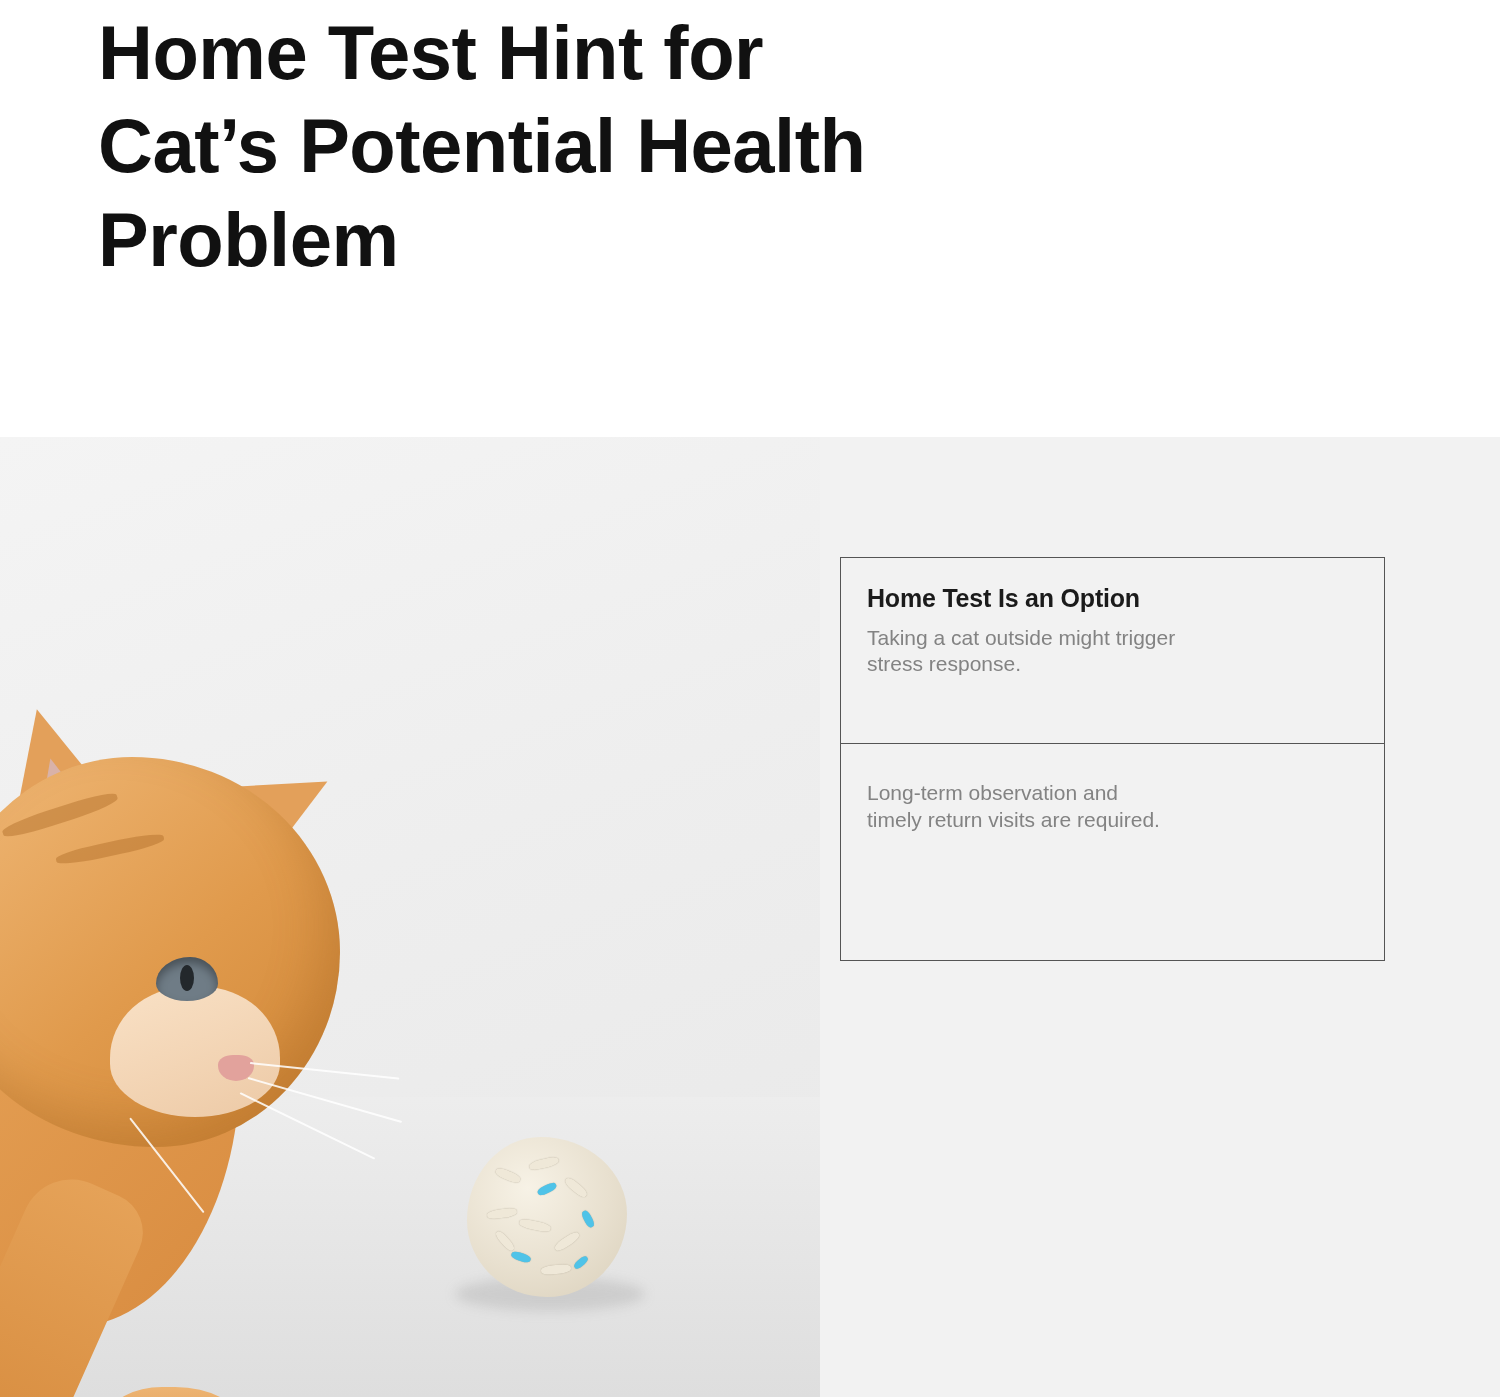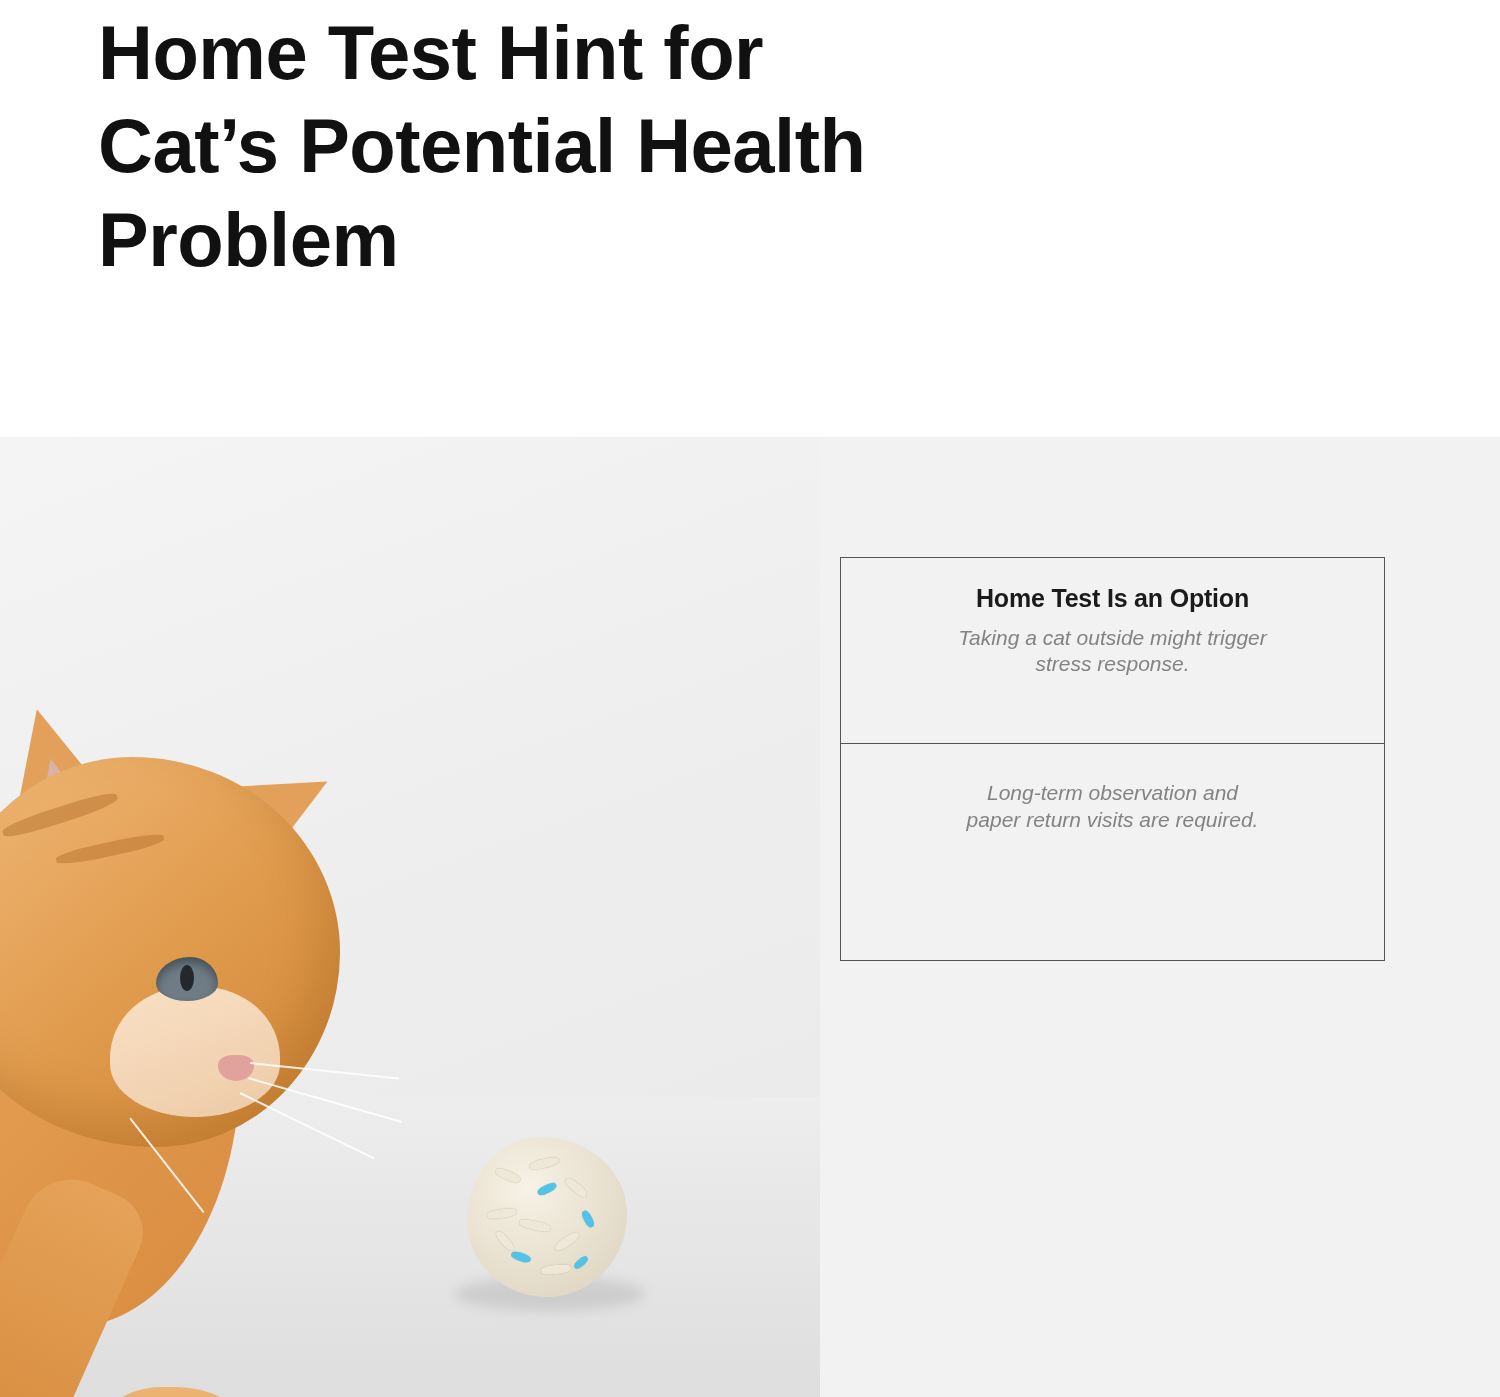--- a/index.html
+++ b/index.html
@@ -235,21 +235,21 @@
     top: 120px;
     width: 545px;
     border: 1px solid #555555;
     box-sizing: border-box;
     background: transparent;
   }
   .feature-row {
     border-bottom: 1px solid #555555;
     box-sizing: border-box;
     padding: 24px 26px 38px;
-    text-align: center;
+    text-align: left;
   }
   .feature-row:last-child { border-bottom: none; }
   .feature-row.r1 { height: 186px; }
   .feature-row.r2 { height: 158px; padding-top: 40px; }
   .feature-row.r3 { height: 186px; padding-top: 36px; }
   .feature-row.r4 { height: 216px; padding-top: 36px; }
 
   .feature-title {
     font-size: 25px;
     font-weight: 700;
@@ -259,21 +259,20 @@
     margin: 0 0 10px 0;
     white-space: pre-line;
   }
   .feature-row.r3 .feature-title { font-size: 24.5px; }
   .feature-desc {
     font-size: 21px;
     color: #838383;
     line-height: 1.28;
     margin: 0;
     white-space: pre-line;
-    font-style: italic;
   }
 </style>
 </head>
 <body>
 
 <div class="headline-block">
   <h1 class="headline">Home Test Hint for
 Cat’s Potential Health
 Problem</h1>
 </div>
@@ -331,17 +330,17 @@
     <div class="feature-row r1">
       <div class="feature-title">Home Test Is an Option</div>
       <div class="feature-desc">Taking a cat outside might trigger
 stress response.</div>
     </div>
 
 
 
     <div class="feature-row r4">
       <div class="feature-desc">Long-term observation and
-paper return visits are required.</div>
+timely return visits are required.</div>
     </div>
 
   </div>
 </div>
 
 </body></html>

